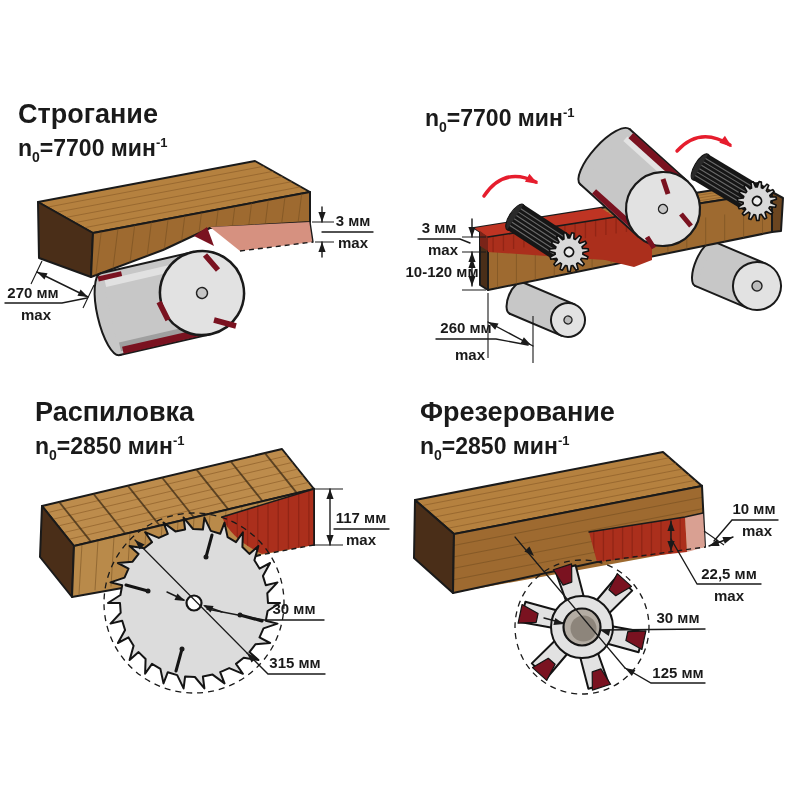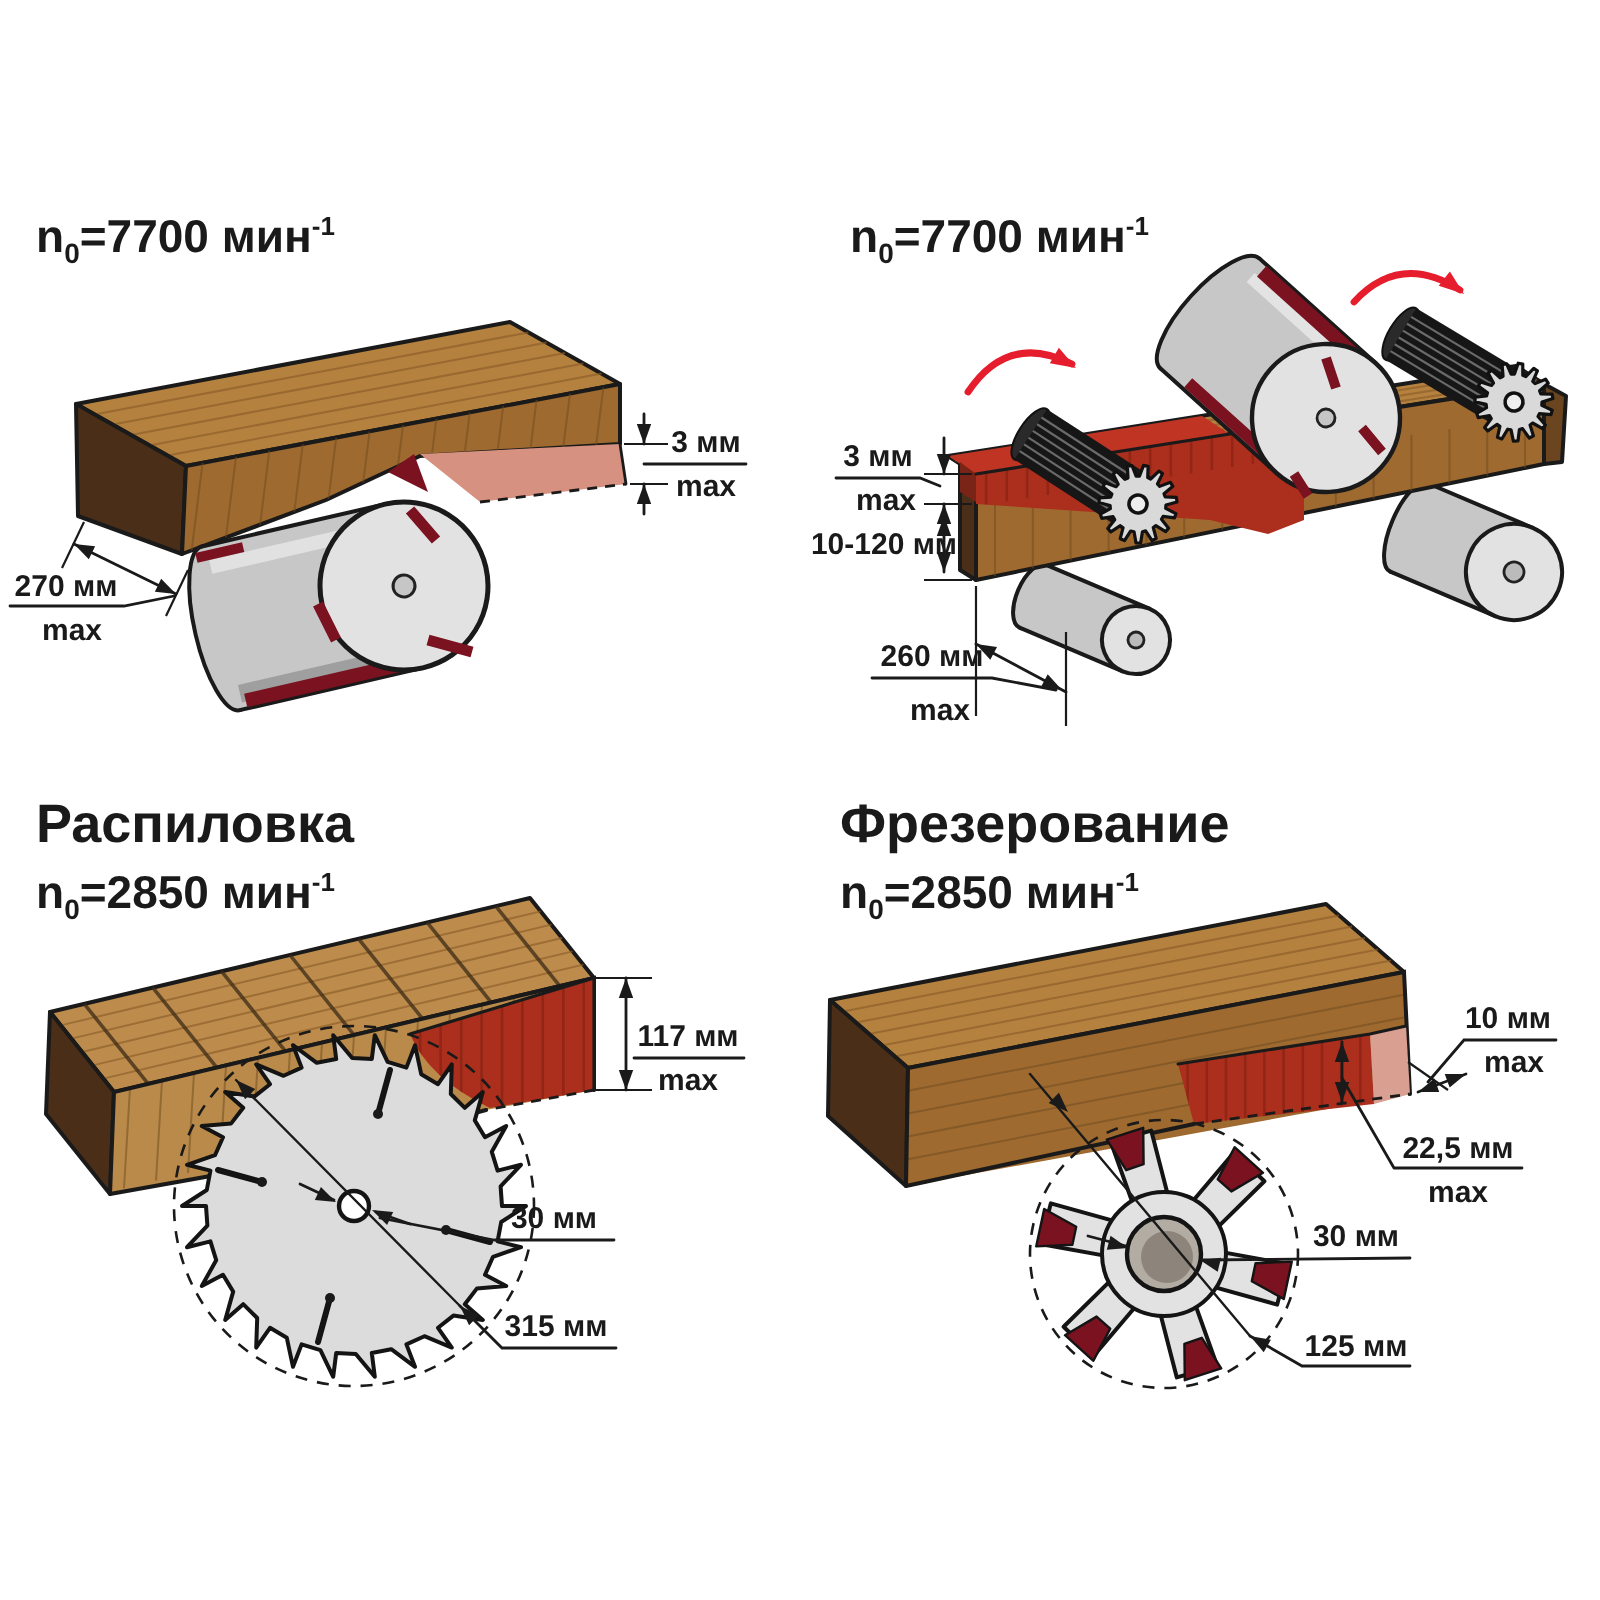--- a/index.html
+++ b/index.html
@@ -31,20 +31,21 @@
   .redfill{fill:var(--arrow-red);}
   .redarrow{stroke:var(--arrow-red);stroke-width:3.4;fill:none;stroke-linecap:round;}
 </style>
 </head>
 <body>
 
 <div class="canvas">
 
   <section class="panel" style="left:0;top:100px;width:400px;height:280px;">
     <header class="panel-head" style="left:18px;top:0;">
+      <h2 class="panel-title">Строгание</h2>
       <p class="panel-speed"><span>n</span><sub>0</sub><span>=7700 мин</span><sup>-1</sup></p>
     </header>
     <svg id="s1" width="400" height="280" viewBox="0 0 400 280">
       <defs>
         <clipPath id="c1f">
             <path d="M93,133 L310,92 L310,122 L210,128 L163,150 L91,177 Z"></path>
           </clipPath>
       </defs>
       <g>
         <path class="wo" style="fill:var(--wood-top)" d="M38,102 L255,61 L310,92 L93,133 Z"></path>
@@ -194,21 +195,21 @@
             <path d="M0,0L-10,-3.6L-10,3.6Z" transform="translate(131 245) rotate(28)" class="inkfill"></path>
           </g>
         <g id="h2r">
             <path d="M0,0L-12.5,-4.5L-12.5,4.5Z" transform="translate(138 84) rotate(30)" class="redfill"></path>
             <path d="M0,0L-12.5,-4.5L-12.5,4.5Z" transform="translate(332 47) rotate(38)" class="redfill"></path>
           </g>
       </g>
     </svg>
   </section>
 
-  <section class="panel" style="left:0;top:390px;width:400px;height:340px;">
+  <section class="panel" style="left:17px;top:390px;width:400px;height:340px;">
     <header class="panel-head" style="left:18px;top:8px;">
       <h2 class="panel-title">Распиловка</h2>
       <p class="panel-speed"><span>n</span><sub>0</sub><span>=2850 мин</span><sup>-1</sup></p>
     </header>
     <svg id="s3" width="400" height="340" viewBox="0 0 400 340">
       <defs>
         <clipPath id="c3f">
             <path d="M57,156 L297,99 L297,155 L243,165 L150,190 L55,207 Z"></path>
           </clipPath>
         <clipPath id="c3r">

